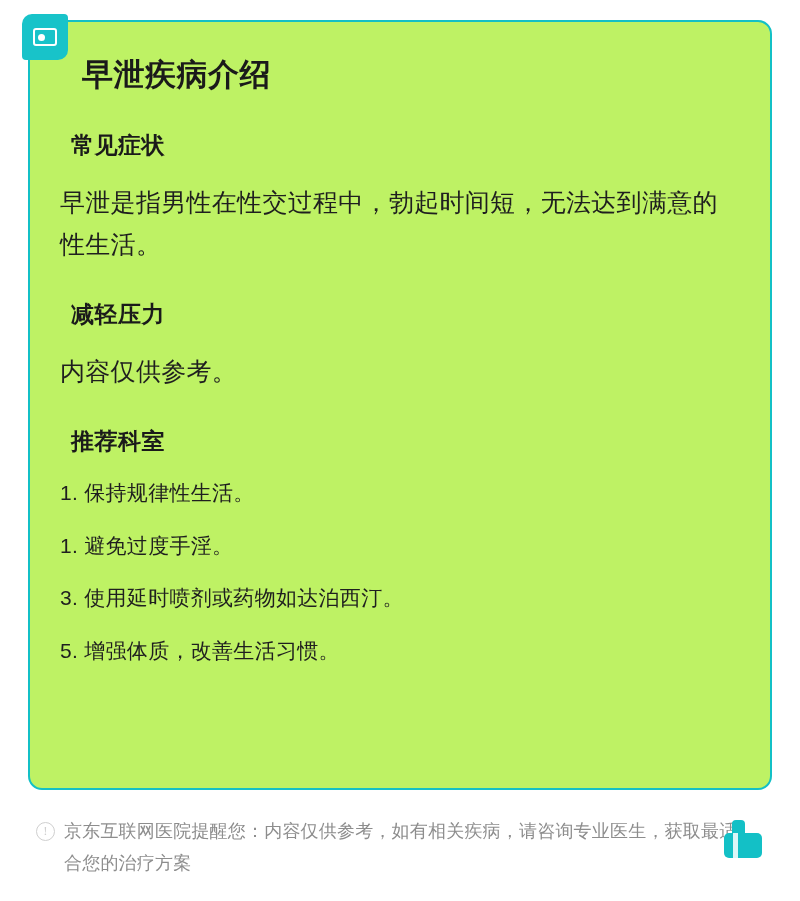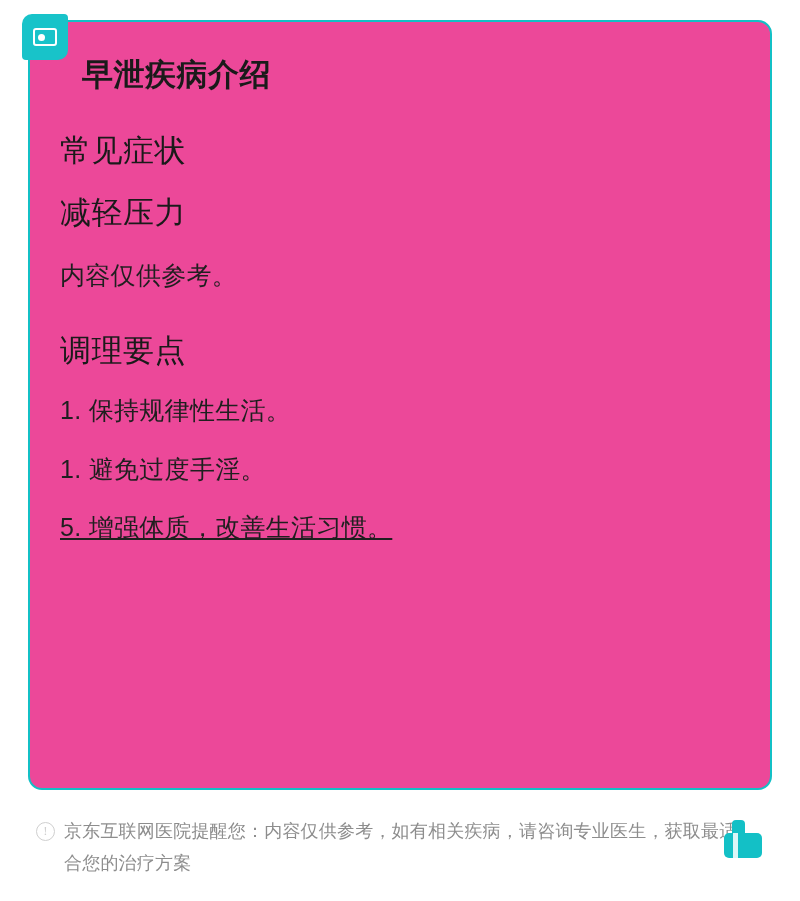--- a/index.html
+++ b/index.html
@@ -18,21 +18,21 @@
     position: relative;
     width: 800px;
     height: 901px;
     box-sizing: border-box;
     padding: 20px 28px 0 28px;
   }
   .card {
     position: relative;
     border: 2px solid #13c0c6;
     border-radius: 14px;
-    background: #ec4899;
+    background: #bef264;
     box-sizing: border-box;
     padding: 26px 30px 34px 30px;
     min-height: 770px;
   }
   .card-badge {
     position: absolute;
     left: -8px;
     top: -8px;
     width: 46px;
     height: 46px;
@@ -62,51 +62,50 @@
     z-index: 2;
   }
   .doc-title {
     font-size: 31px;
     font-weight: bold;
     color: #1a1a1a;
     margin: 6px 0 34px 22px;
     letter-spacing: 0.5px;
   }
   .section-heading {
-    font-size: 31px;
-    font-weight: normal;
+    font-size: 23px;
+    font-weight: bold;
     color: #1a1a1a;
-    margin: 0 0 20px 0;
+    margin: 0 0 20px 11px;
     letter-spacing: 0.5px;
   }
   .section-body {
     font-size: 25px;
     line-height: 1.68;
     color: #1f1f1f;
     margin: 0 0 34px 0;
     letter-spacing: 0.3px;
   }
   .section-block {
     margin-bottom: 8px;
   }
   .list {
     list-style: none;
     margin: 0;
     padding: 0;
   }
   .list-item {
-    font-size: 25px;
+    font-size: 21px;
     line-height: 1.5;
     color: #1f1f1f;
     margin-bottom: 21px;
     letter-spacing: 0.3px;
   }
   .list-item:last-child {
     margin-bottom: 16px;
-    text-decoration: underline;
   }
   .footer {
     position: relative;
     margin-top: 26px;
     padding: 0 14px 0 36px;
     min-height: 84px;
   }
   .footer-icon {
     position: absolute;
     left: 8px;
@@ -170,32 +169,34 @@
 <div class="page">
 
   <div class="card">
 
     <div class="card-badge"></div>
 
     <h1 class="doc-title">早泄疾病介绍</h1>
 
     <div class="section-block">
       <h2 class="section-heading">常见症状</h2>
+      <p class="section-body">早泄是指男性在性交过程中，勃起时间短，无法达到满意的性生活。</p>
     </div>
 
     <div class="section-block">
       <h2 class="section-heading">减轻压力</h2>
       <p class="section-body">内容仅供参考。</p>
     </div>
 
     <div class="section-block">
-      <h2 class="section-heading">调理要点</h2>
+      <h2 class="section-heading">推荐科室</h2>
       <ul class="list">
         <li class="list-item">1. 保持规律性生活。</li>
         <li class="list-item">1. 避免过度手淫。</li>
+        <li class="list-item">3. 使用延时喷剂或药物如达泊西汀。</li>
         <li class="list-item">5. 增强体质，改善生活习惯。</li>
       </ul>
     </div>
 
   </div>
 
   <div class="footer">
     <div class="footer-icon">!</div>
     <div class="footer-text">京东互联网医院提醒您：内容仅供参考，如有相关疾病，请咨询专业医生，获取最适合您的治疗方案</div>
     <div class="thumb-icon">

